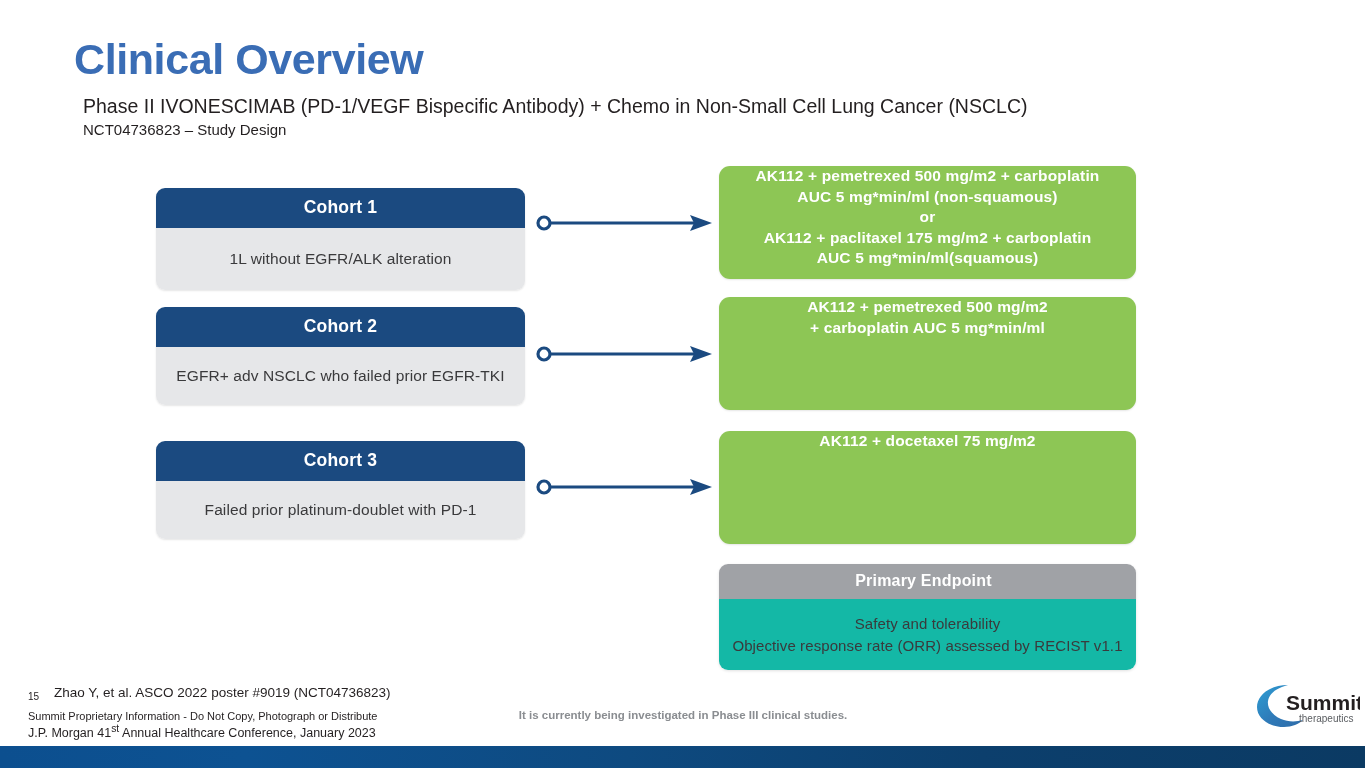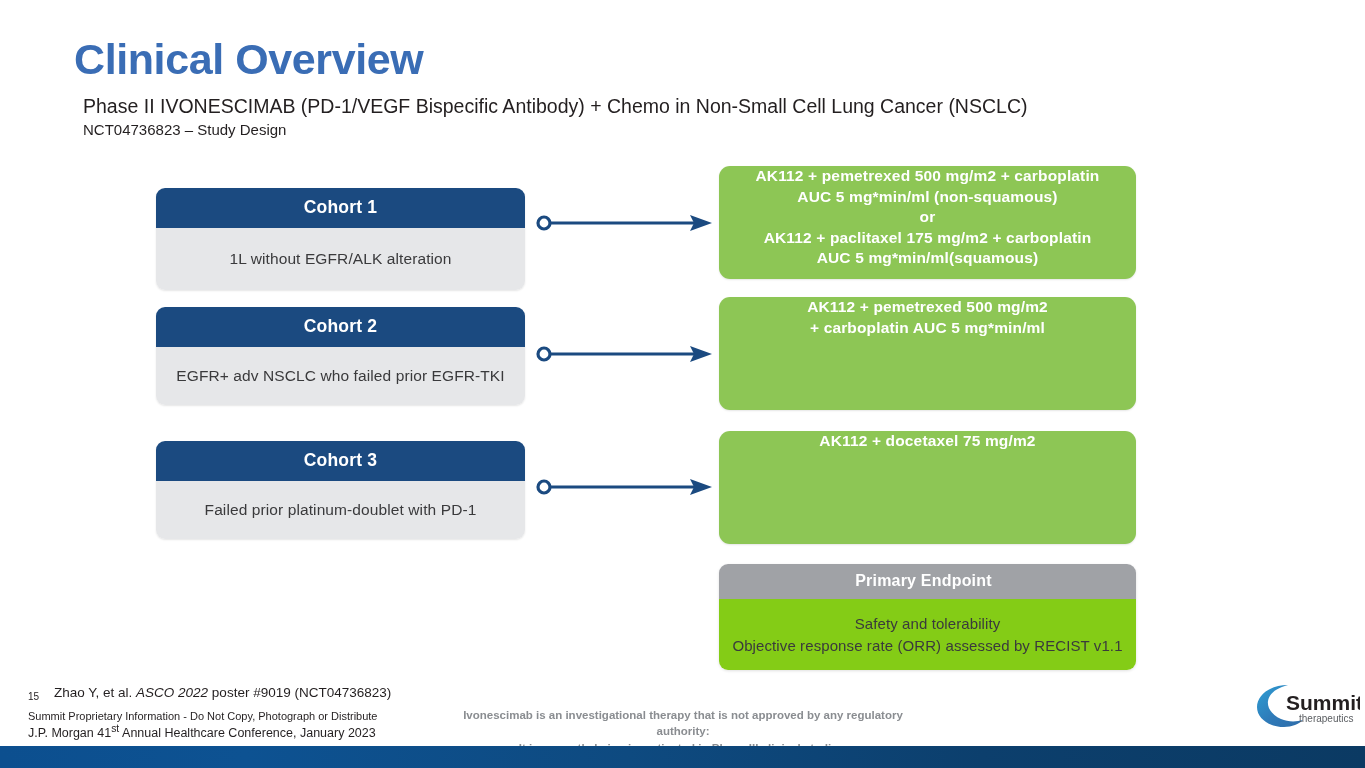--- a/index.html
+++ b/index.html
@@ -130,21 +130,21 @@
   #endpoint-header {
     background: #a0a2a6;
     color: #ffffff;
     text-align: center;
     font-size: 16px;
     font-weight: bold;
     letter-spacing: 0.2px;
     padding: 8px 8px 9px 0;
   }
   #endpoint-body {
-    background: #84cc16;
+    background: #14b8a6;
     color: #3a3a3c;
     text-align: center;
     font-size: 15px;
     line-height: 1.45;
     letter-spacing: 0.1px;
     height: 71px;
     display: flex;
     align-items: center;
     justify-content: center;
     flex-direction: column;
@@ -159,21 +159,21 @@
     color: #231f20;
   }
   #citation {
     position: absolute;
     left: 54px;
     top: 685px;
     font-size: 13.5px;
     color: #231f20;
     white-space: nowrap;
   }
-  #citation .italic { font-style: italic; }
+  #citation .italic { }
   #proprietary-line-1 {
     position: absolute;
     left: 28px;
     top: 710px;
     font-size: 11px;
     color: #231f20;
     white-space: nowrap;
   }
   #proprietary-line-2 {
     position: absolute;
@@ -289,21 +289,20 @@
 
 <div id="page-number">15</div>
 
 <div id="citation"><span>Zhao Y, et al. </span><span class="italic">ASCO 2022</span><span> poster #9019 (NCT04736823)</span></div>
 
 <div id="proprietary-line-1">Summit Proprietary Information - Do Not Copy, Photograph or Distribute</div>
 
 <div id="proprietary-line-2"><span>J.P. Morgan 41</span><sup>st</sup><span> Annual Healthcare Conference, January 2023</span></div>
 
 <div id="disclaimer">
-  <div>Ivonescimab is an investigational therapy that is not approved by any regulatory authority:</div>
   <div>It is currently being investigated in Phase III clinical studies.</div>
 </div>
 
 <svg id="summit-logo" viewBox="0 0 105 52">
   <defs>
     <linearGradient id="swoosh-grad" x1="0" y1="0" x2="1" y2="1">
       <stop offset="0%" stop-color="#2e9fd4"></stop>
       <stop offset="55%" stop-color="#2f7ab8"></stop>
       <stop offset="100%" stop-color="#2e6ba8"></stop>
     </linearGradient>

